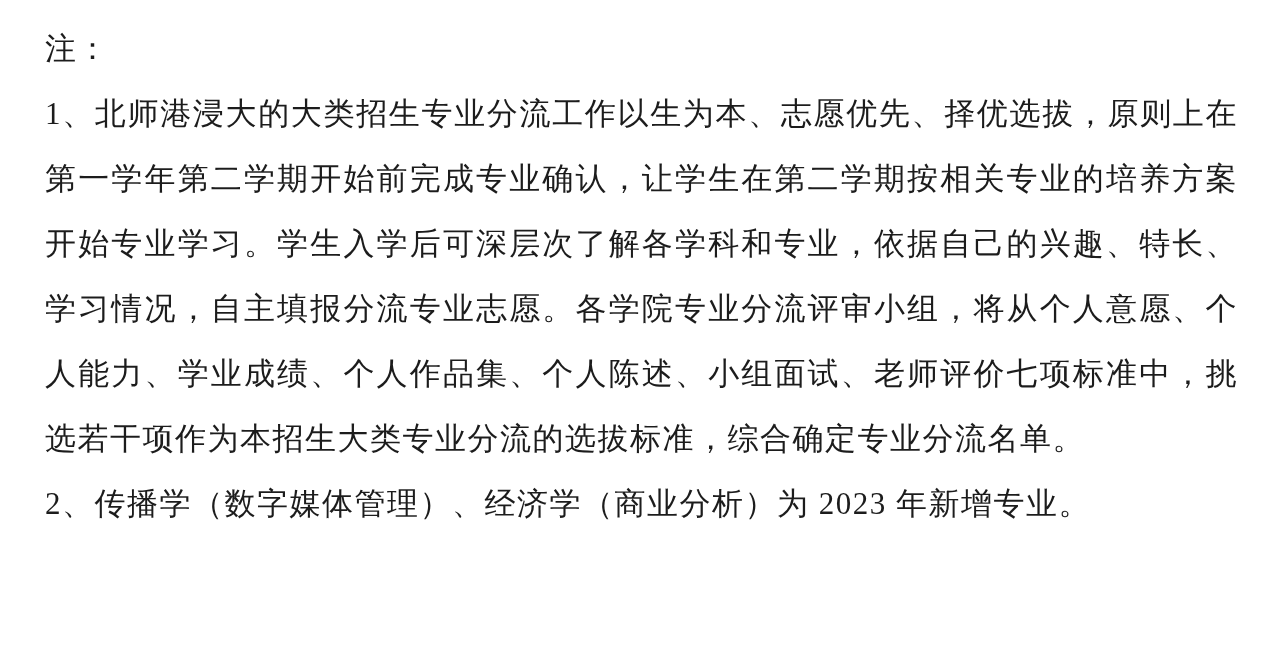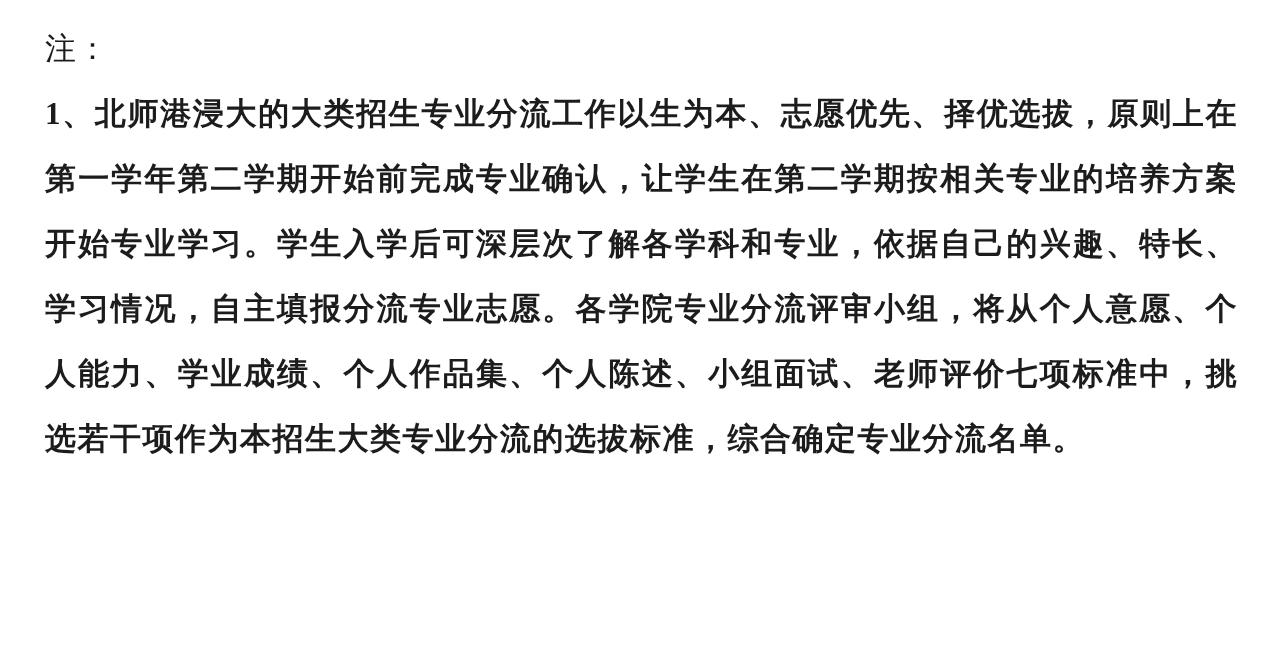--- a/index.html
+++ b/index.html
@@ -24,25 +24,25 @@
     margin: 0;
     text-align: left;
     letter-spacing: 1px;
   }
   .note-para {
     margin: 0;
     text-align: justify;
     text-justify: inter-character;
     letter-spacing: 1.5px;
     word-break: break-all;
-    font-weight: bold;
   }
   .note-para.last {
     text-align: left;
   }
 </style>
 </head>
 <body>
 
 <div class="page">
   <p class="note-label">注：</p>
   <p class="note-para">1、北师港浸大的大类招生专业分流工作以生为本、志愿优先、择优选拔，原则上在第一学年第二学期开始前完成专业确认，让学生在第二学期按相关专业的培养方案开始专业学习。学生入学后可深层次了解各学科和专业，依据自己的兴趣、特长、学习情况，自主填报分流专业志愿。各学院专业分流评审小组，将从个人意愿、个人能力、学业成绩、个人作品集、个人陈述、小组面试、老师评价七项标准中，挑选若干项作为本招生大类专业分流的选拔标准，综合确定专业分流名单。</p>
+  <p class="note-para last">2、传播学（数字媒体管理）、经济学（商业分析）为 2023 年新增专业。</p>
 </div>
 
 </body></html>

